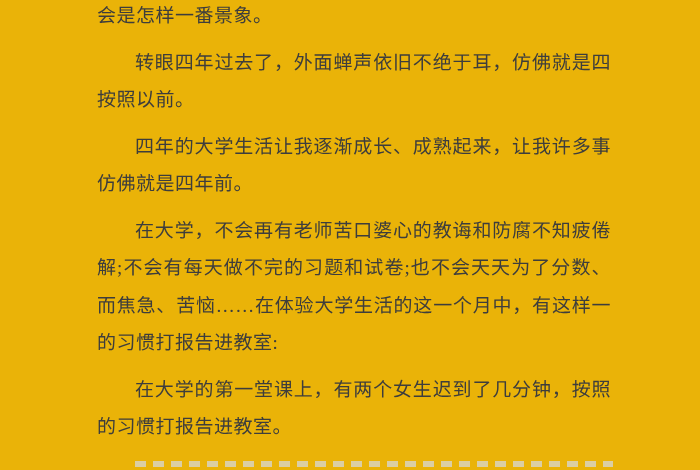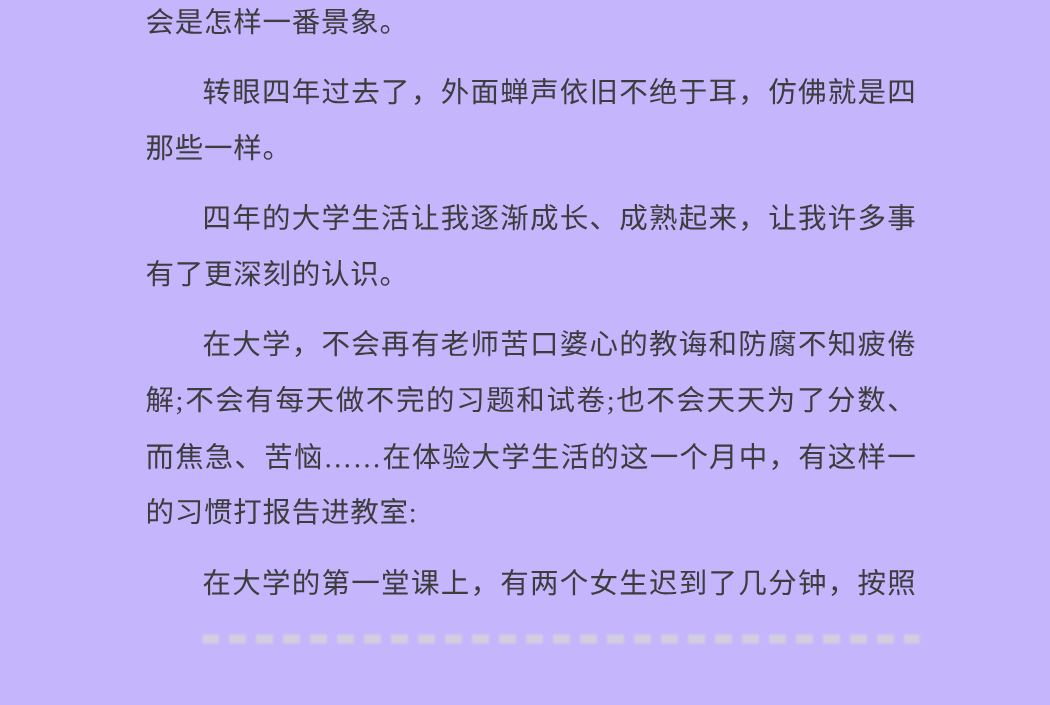--- a/index.html
+++ b/index.html
@@ -12,21 +12,21 @@
     background: #ffffff;
     overflow: hidden;
     position: relative;
     font-family: "Liberation Serif", "DejaVu Serif", serif;
   }
   .page {
     position: absolute;
     left: 0; top: 0;
     width: 700px;
     height: 470px;
-    background: #c4b5fd;
+    background: #eab308;
   }
   .text-block {
     position: absolute;
     left: 97px;
     top: -3px;
     width: 514px;
     color: #3d3d3d;
     font-size: 19px;
     letter-spacing: 0.5px;
   }
@@ -69,32 +69,33 @@
 </head>
 <body>
 
 <div class="page">
   <div class="text-block" id="text-block" style="color: rgb(61, 61, 61);">
       <div class="paragraph">
         <div class="line">会是怎样一番景象。</div>
       </div>
       <div class="paragraph">
         <div class="line indent justify">转眼四年过去了，外面蝉声依旧不绝于耳，仿佛就是四年前</div>
-        <div class="line">那些一样。</div>
+        <div class="line">按照以前。</div>
       </div>
       <div class="paragraph">
         <div class="line indent justify">四年的大学生活让我逐渐成长、成熟起来，让我许多事情都</div>
-        <div class="line">有了更深刻的认识。</div>
+        <div class="line">仿佛就是四年前。</div>
       </div>
       <div class="paragraph">
         <div class="line indent justify">在大学，不会再有老师苦口婆心的教诲和防腐不知疲倦的讲</div>
         <div class="line justify">解;不会有每天做不完的习题和试卷;也不会天天为了分数、名次</div>
         <div class="line justify">而焦急、苦恼……在体验大学生活的这一个月中，有这样一件事</div>
         <div class="line">的习惯打报告进教室:</div>
       </div>
       <div class="paragraph">
         <div class="line indent justify">在大学的第一堂课上，有两个女生迟到了几分钟，按照以前</div>
+        <div class="line">的习惯打报告进教室。</div>
       </div>
       <div class="paragraph">
         <div class="truncated-line"></div>
       </div>
     </div>
 </div>
 
 </body></html>

